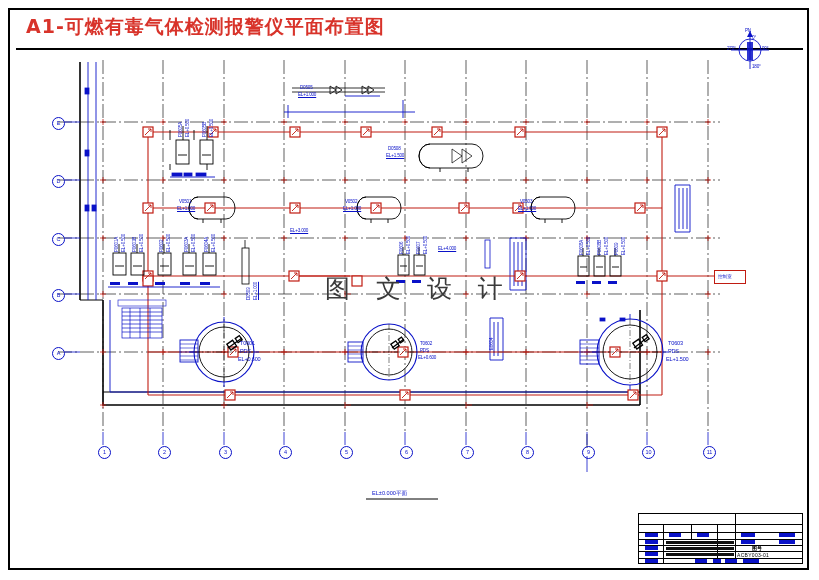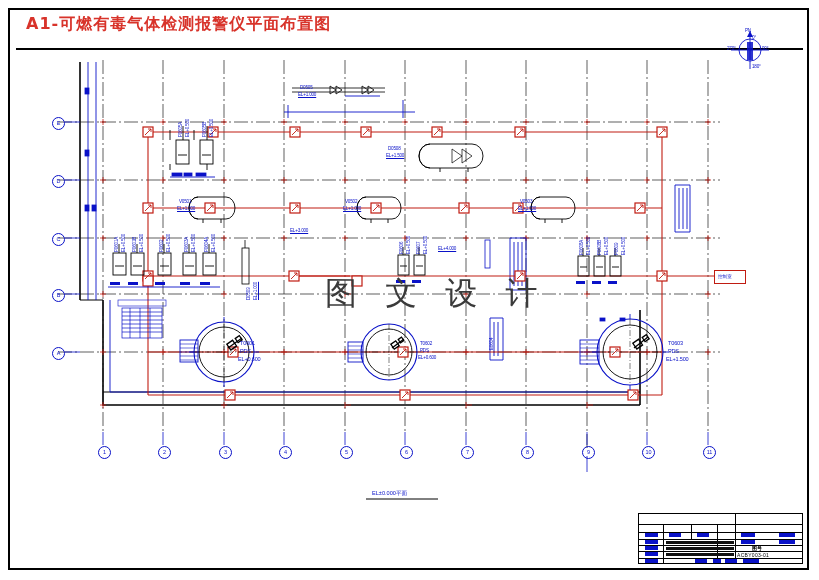--- a/index.html
+++ b/index.html
@@ -3,27 +3,27 @@
 <meta charset="utf-8">
 <style>
   html,body{margin:0;padding:0;background:#ffffff;}
   body{width:819px;height:580px;overflow:hidden;font-family:"Liberation Sans",sans-serif;}
 
   #root{position:relative;width:819px;height:580px;background:#fff;}
 
   
   .sheet-border{position:absolute;left:8px;top:8px;width:801px;height:562px;border:2px solid #000;box-sizing:border-box;}
 
-  .title-main{position:absolute;left:26px;top:14px;font-family:"DejaVu Sans",sans-serif;font-weight:bold;font-size:16px;color:#d8332a;letter-spacing:1px;white-space:nowrap;}
+  .title-main{position:absolute;left:26px;top:14px;font-family:"DejaVu Sans",sans-serif;font-weight:bold;font-size:19px;color:#d8332a;letter-spacing:1px;white-space:nowrap;}
   .title-rule{position:absolute;left:16px;top:48px;width:787px;height:2px;background:#000;}
 
   
   svg.draw{position:absolute;left:0;top:0;width:819px;height:580px;}
 
-  .wm{position:absolute;left:325px;top:272px;font-family:"DejaVu Sans",sans-serif;font-size:32px;color:#3a3a3a;letter-spacing:9px;white-space:nowrap;}
+  .wm{position:absolute;left:325px;top:272px;font-family:"DejaVu Sans",sans-serif;font-size:25px;color:#3a3a3a;letter-spacing:9px;white-space:nowrap;}
 
   
   .lbl{position:absolute;color:#0a12c8;font-family:"Liberation Sans",sans-serif;font-size:4.6px;line-height:5.4px;white-space:nowrap;letter-spacing:-0.2px;}
   .lbl.v{transform-origin:0 0;transform:rotate(-90deg);}
   .lbl.u{text-decoration:underline;}
   .lbl.big{font-size:5.6px;line-height:6.4px;}
 
   .gridnum{position:absolute;color:#0a12c8;font-size:5.5px;font-family:"Liberation Sans",sans-serif;
            width:11px;height:11px;line-height:11px;text-align:center;border:1px solid #0a12c8;border-radius:50%;}
 

